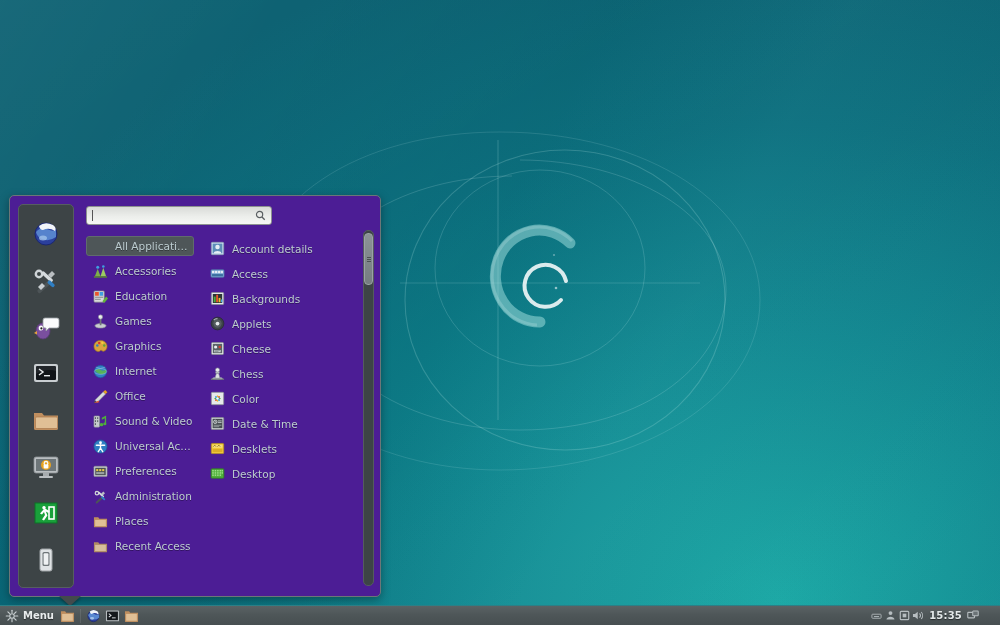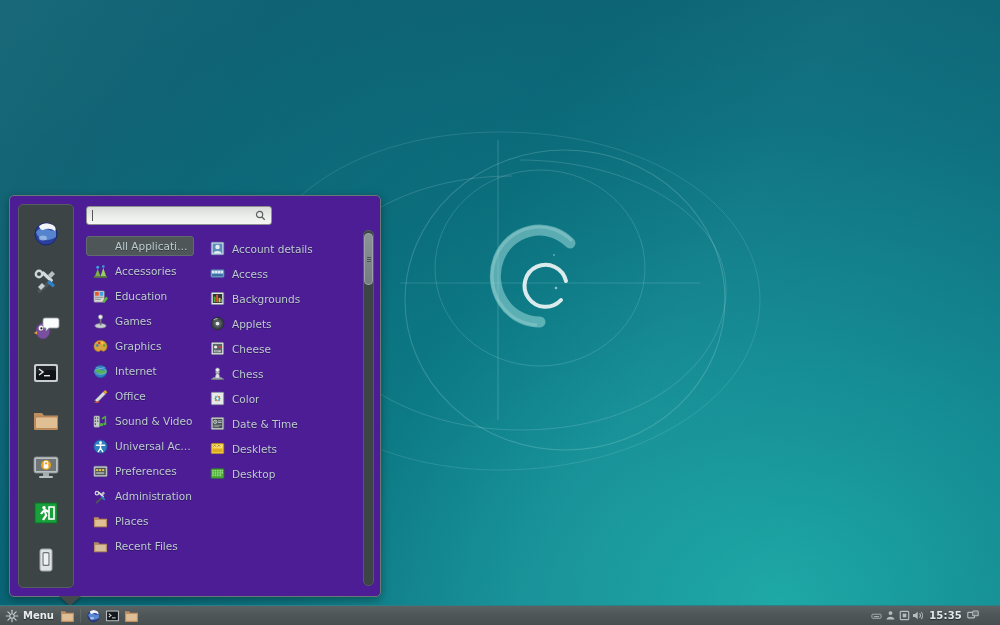--- a/index.html
+++ b/index.html
@@ -400,21 +400,21 @@
           <span class="lbl">Places</span>
         </div>
 
         <div class="menu-row">
           <span class="ic">
             <svg width="15" height="15" viewBox="0 0 16 16">
               <path d="M1 3.4 h4.6 l1.2 1.6 h8.2 v8.2 a.9 .9 0 0 1 -.9 .9 h-12.2 a.9 .9 0 0 1 -.9 -.9 z" fill="#b08a62"></path>
               <rect x="1.8" y="5.8" width="12.4" height="7.6" rx=".8" fill="#d7bd9b" stroke="#9a7551" stroke-width=".5"></rect>
             </svg>
           </span>
-          <span class="lbl">Recent Files</span>
+          <span class="lbl">Recent Access</span>
         </div>
       </div>
 
       <div id="app-col">
 
         <div class="menu-row app-row">
           <span class="ic">
             <svg width="15" height="15" viewBox="0 0 16 16">
               <rect x="1.4" y="1.4" width="13.2" height="13.2" rx="1" fill="#cfe2f2" stroke="#7f96ab" stroke-width=".8"></rect>
               <rect x="2.8" y="2.8" width="10.4" height="10.4" fill="#5d8db8"></rect>

